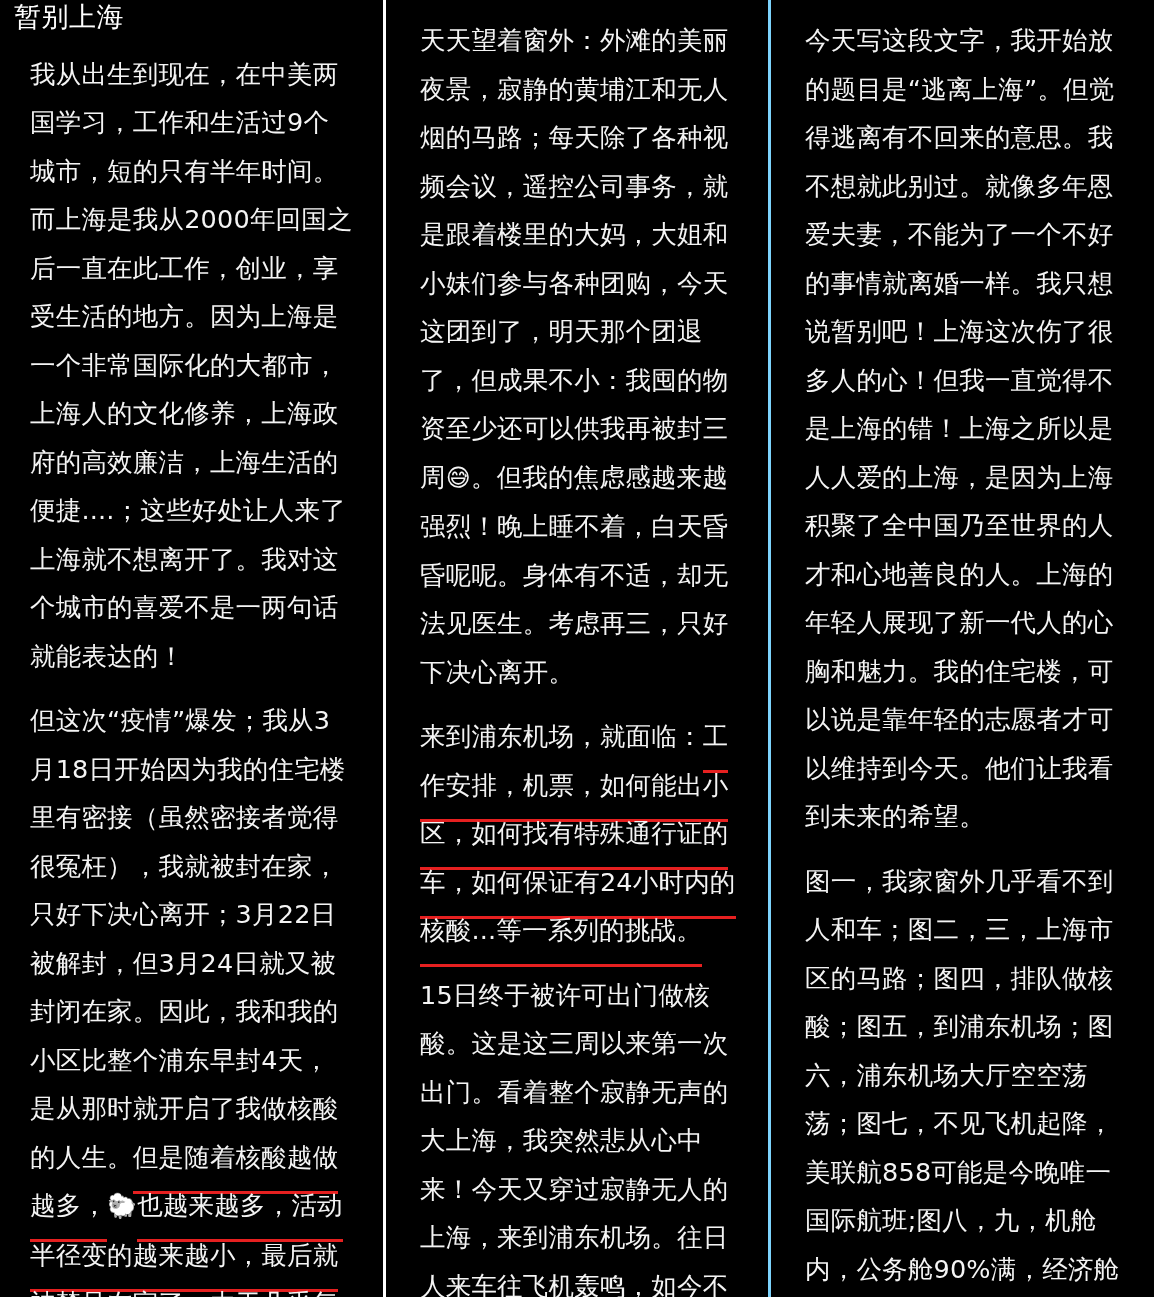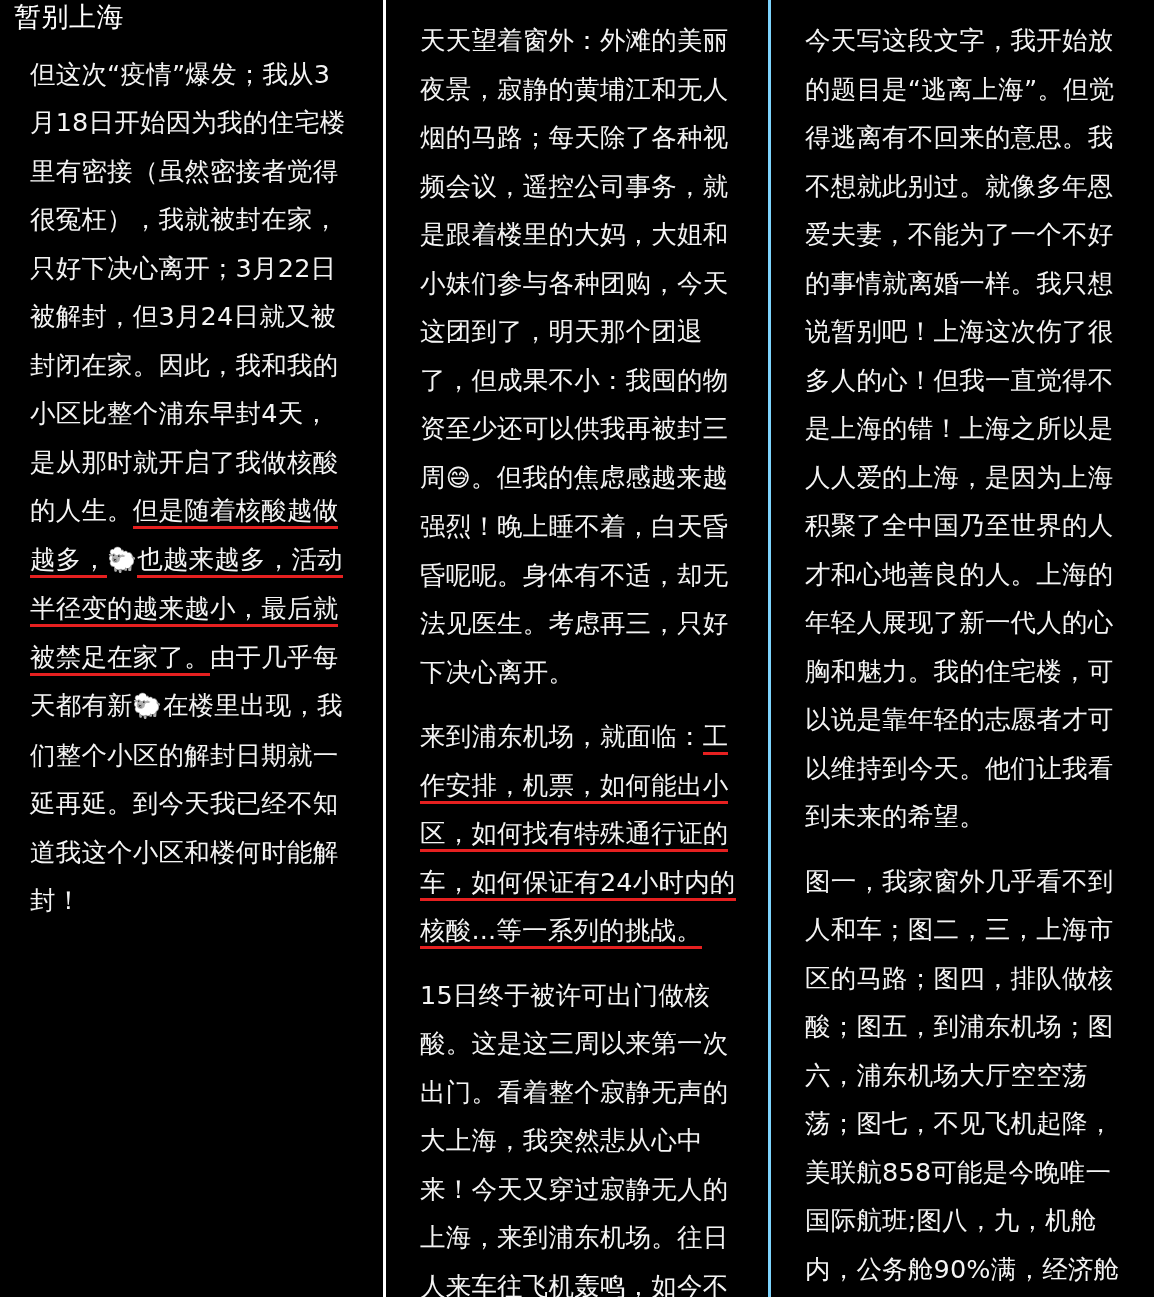--- a/index.html
+++ b/index.html
@@ -45,38 +45,39 @@
     color: #f4f4f4;
     white-space: normal;
     word-break: break-all;
   }
   .para { margin: 16px; }
 
   
   .u {
     display: inline;
     border-bottom: 3px solid #e62020;
-    padding-bottom: 1px;
+    padding-bottom: 19px;
     box-decoration-break: clone;
     text-align: center;
     -webkit-box-decoration-break: clone;
   }
   .emoji { font-size: 24px; }
   .col-2 .body-text { line-height: 48.5px; }
   .col-3 .body-text { line-height: 48.5px; }
   .col-1 .body-text { line-height: 48.5px; }
 </style>
 </head>
 <body>
 
 <div id="page">
 
   <div class="column col-1">
     <h1 class="title">暂别上海</h1>
     <div class="body-text">
+      <p class="para"><span>我从出生到现在，在中美两国学习，工作和生活过9个城市，短的只有半年时间。而上海是我从2000年回国之后一直在此工作，创业，享受生活的地方。因为上海是一个非常国际化的大都市，上海人的文化修养，上海政府的高效廉洁，上海生活的便捷....；这些好处让人来了上海就不想离开了。我对这个城市的喜爱不是一两句话就能表达的！</span></p>
       <p class="para"><span>但这次“疫情”爆发；我从3月18日开始因为我的住宅楼里有密接（虽然密接者觉得很冤枉），我就被封在家，只好下决心离开；3月22日被解封，但3月24日就又被封闭在家。因此，我和我的小区比整个浦东早封4天，是从那时就开启了我做核酸的人生。</span><span class="u">但是随着核酸越做越多，</span><span class="emoji">🐑</span><span class="u">也越来越多，活动半径变的越来越小，最后就被禁足在家了。</span><span>由于几乎每天都有新</span><span class="emoji">🐑</span><span>在楼里出现，我们整个小区的解封日期就一延再延。到今天我已经不知道我这个小区和楼何时能解封！</span></p>
     </div>
   </div>
 
   <div class="column col-2">
     <div class="body-text">
       <p class="para"><span>天天望着窗外：外滩的美丽夜景，寂静的黄埔江和无人烟的马路；每天除了各种视频会议，遥控公司事务，就是跟着楼里的大妈，大姐和小妹们参与各种团购，今天这团到了，明天那个团退了，但成果不小：我囤的物资至少还可以供我再被封三周</span><span class="emoji">😅</span><span>。但我的焦虑感越来越强烈！晚上睡不着，白天昏昏呢呢。身体有不适，却无法见医生。考虑再三，只好下决心离开。</span></p>
       <p class="para"><span>来到浦东机场，就面临：</span><span class="u">工作安排，机票，如何能出小区，如何找有特殊通行证的车，如何保证有24小时内的核酸...等一系列的挑战。</span></p>
       <p class="para"><span>15日终于被许可出门做核酸。这是这三周以来第一次出门。看着整个寂静无声的大上海，我突然悲从心中来！今天又穿过寂静无人的上海，来到浦东机场。往日人来车往飞机轰鸣，如今不见飞机起降，寥寥无几个人！看着这一切，我几乎落泪。我最近很难平静的向别人描述上海目前的状况和我自己的感受。</span></p>
     </div>

